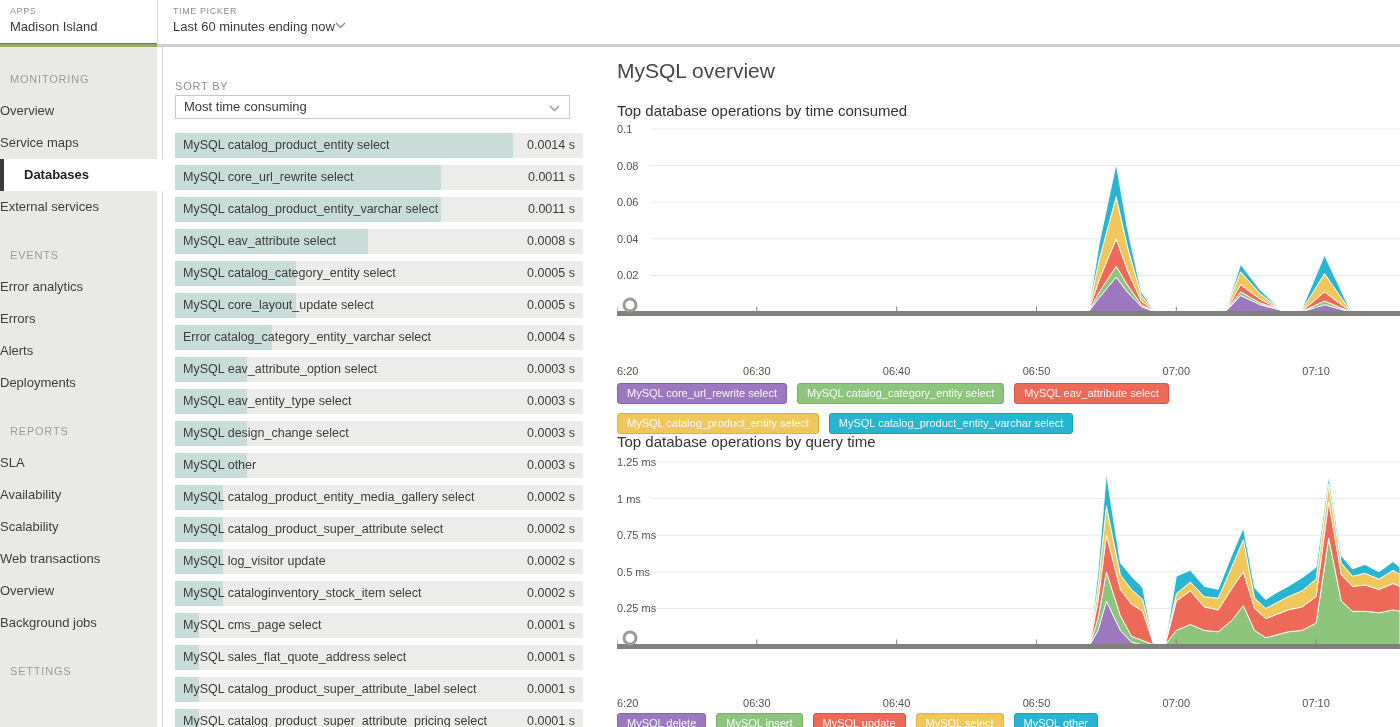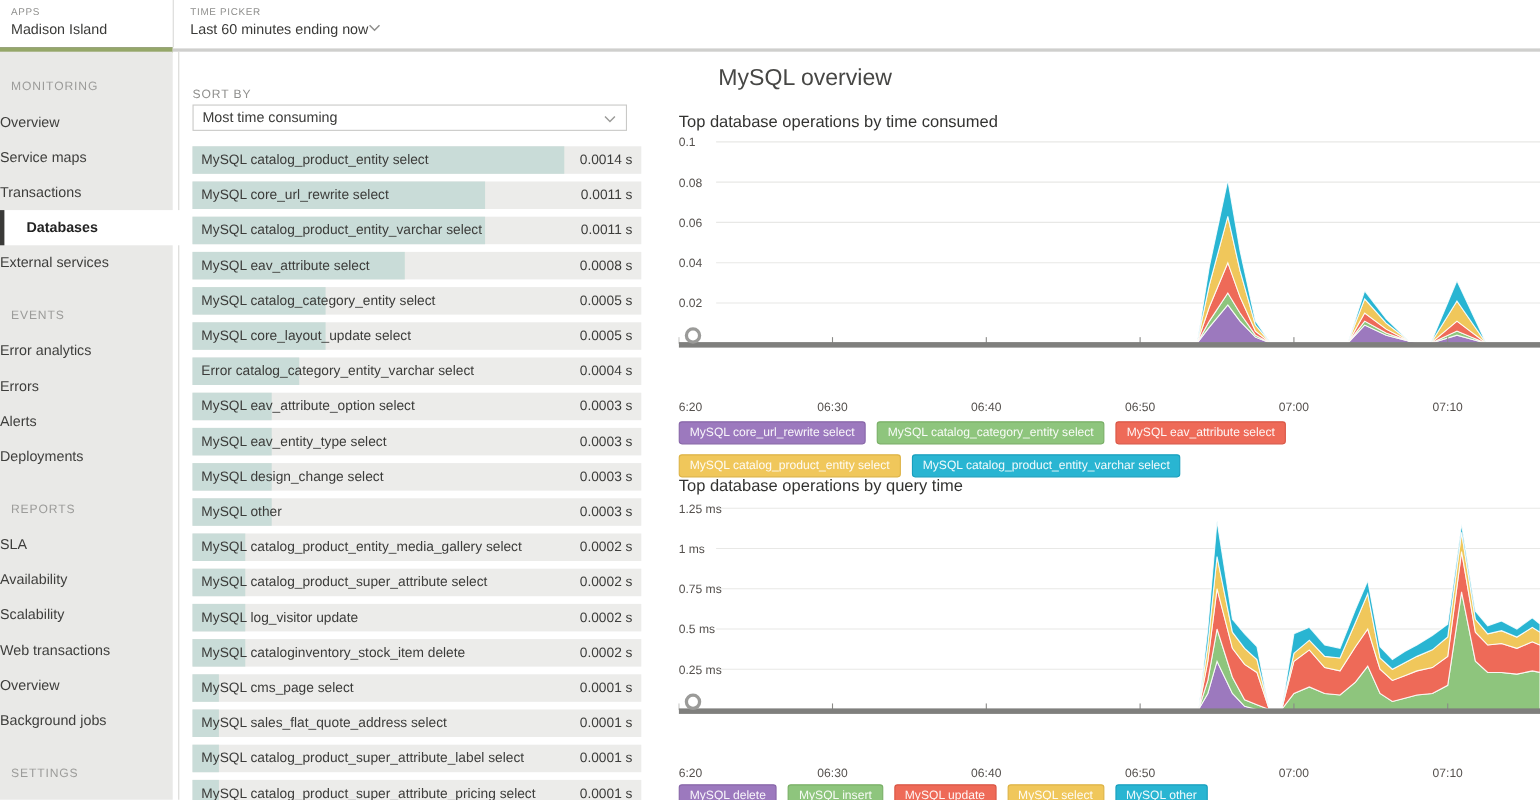--- a/index.html
+++ b/index.html
@@ -36,21 +36,21 @@
                  padding-left:8px; cursor:pointer; }
   .sort-select .chev { position:absolute; right:9px; top:9px; }
   .sort-rows { position:absolute; top:86px; left:0; width:408px; }
   .sort-row { position:relative; height:25px; margin-bottom:7px; background:#ececea; cursor:pointer; }
   .sort-row .bar { position:absolute; left:0; top:0; bottom:0; background:#c9dcd8; }
   .sort-row .lbl { position:absolute; left:8px; top:0; line-height:25px; font-size:12.5px; color:#3c3c3a; white-space:nowrap; }
   .sort-row .val { position:absolute; right:8px; top:0; line-height:25px; font-size:12.5px; color:#3c3c3a; }
 
   
   .main { position:absolute; left:617px; top:47px; width:783px; bottom:0; }
-  .page-title { position:absolute; top:12px; left:0; font-size:21px; font-weight:400; color:#474745;margin-left:36px; }
+  .page-title { position:absolute; top:12px; left:0; font-size:21px; font-weight:400; color:#474745; }
   .chart-subtitle { position:absolute; left:0; font-size:15px; color:#333331; }
   #c1-sub { top:55px; } #c2-sub { top:386px; }
   .plot { position:absolute; left:0; width:783px; height:194px; }
   #c1-plot { top:77px; } #c2-plot { top:410px; }
   .xlabels { position:absolute; left:0; width:783px; height:14px; font-size:11px; color:#55514e; }
   #c1-x { top:318px; } #c2-x { top:650px; }
   .xlabels span { position:absolute; top:0; transform:translateX(-50%); white-space:nowrap; }
   .xlabels span.first { transform:none; }
   .legend { position:absolute; left:0; width:700px; display:flex; flex-wrap:wrap; gap:9px 10px; }
   #c1-legend { top:336px; } #c2-legend { top:666px; }
@@ -77,21 +77,20 @@
   </div>
 </div>
 <div class="accent-green"></div>
 <div class="accent-gray"></div>
 
 <div class="sidebar-divider"></div>
 <nav class="sidebar" id="sidebar">
     <div class="side-section-title">MONITORING</div>
     <div class="side-item">Overview</div>
     <div class="side-item">Service maps</div>
-    <div class="side-item">Transactions</div>
     <div class="side-item active">Databases</div>
     <div class="side-item">External services</div>
     <div class="side-section-title">EVENTS</div>
     <div class="side-item">Error analytics</div>
     <div class="side-item">Errors</div>
     <div class="side-item">Alerts</div>
     <div class="side-item">Deployments</div>
     <div class="side-section-title">REPORTS</div>
     <div class="side-item">SLA</div>
     <div class="side-item">Availability</div>
@@ -176,21 +175,21 @@
         <span class="lbl">MySQL catalog_product_super_attribute select</span>
         <span class="val">0.0002 s</span>
       </div>
       <div class="sort-row">
         <div class="bar" style="background: rgb(201, 220, 216); width: 11.8%;"></div>
         <span class="lbl">MySQL log_visitor update</span>
         <span class="val">0.0002 s</span>
       </div>
       <div class="sort-row">
         <div class="bar" style="background: rgb(201, 220, 216); width: 11.8%;"></div>
-        <span class="lbl">MySQL cataloginventory_stock_item delete</span>
+        <span class="lbl">MySQL cataloginventory_stock_item select</span>
         <span class="val">0.0002 s</span>
       </div>
       <div class="sort-row">
         <div class="bar" style="background: rgb(201, 220, 216); width: 5.9%;"></div>
         <span class="lbl">MySQL cms_page select</span>
         <span class="val">0.0001 s</span>
       </div>
       <div class="sort-row">
         <div class="bar" style="background: rgb(201, 220, 216); width: 5.9%;"></div>
         <span class="lbl">MySQL sales_flat_quote_address select</span>

